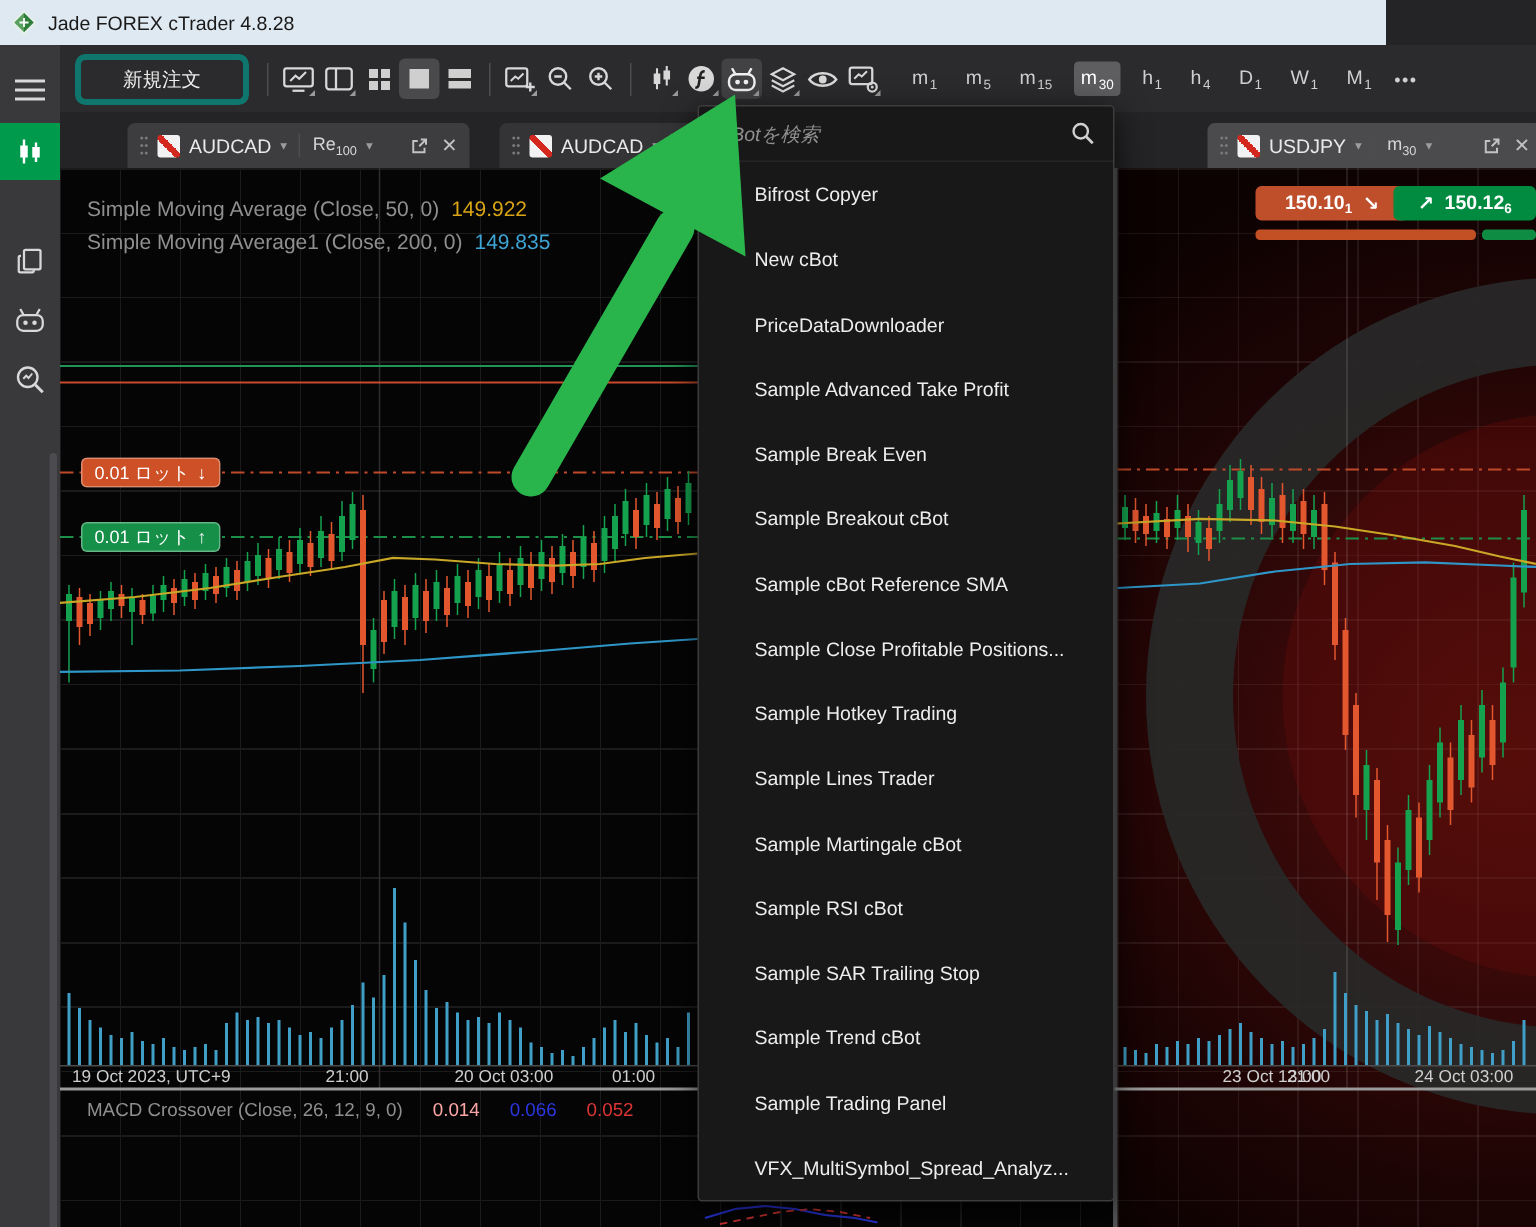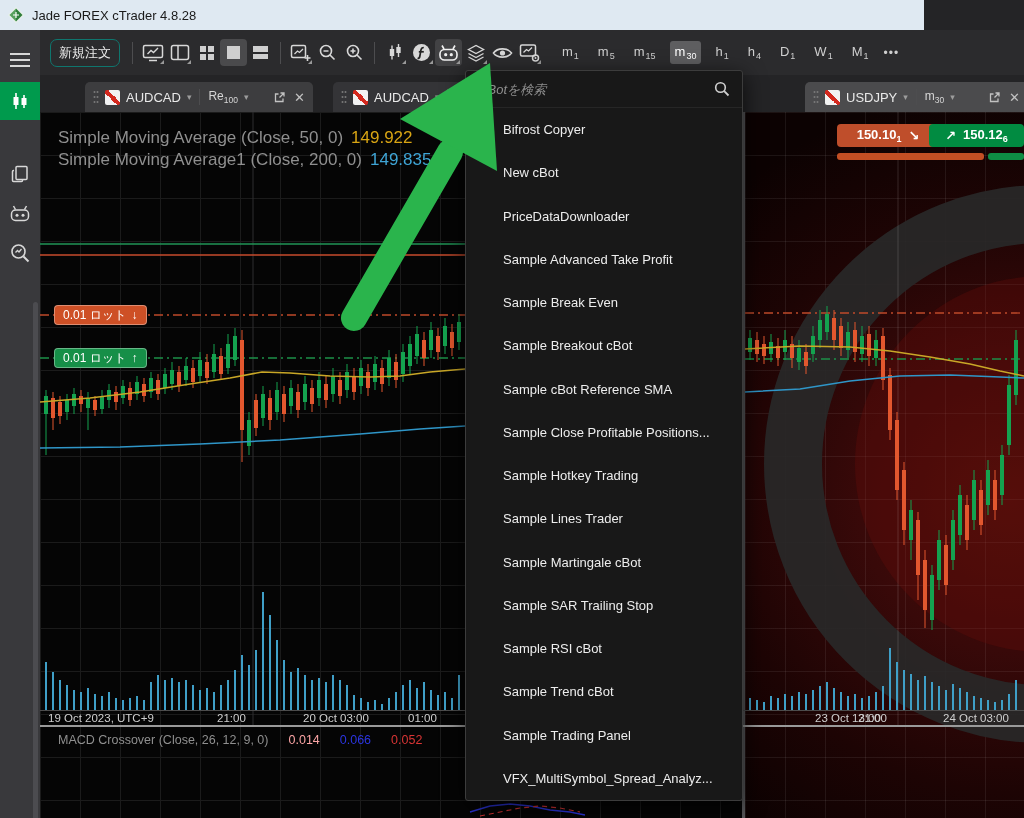--- a/index.html
+++ b/index.html
@@ -11,22 +11,22 @@
   display:flex;align-items:center;gap:8px;padding-left:8px}
 #titlebar .t{font-size:13px;color:#1a1a1a}
 
 #sidebar{position:absolute;left:0;top:30px;width:40px;height:788px;background:#39393c}
 .sb-item{position:absolute;left:0;width:40px;height:36px;display:flex;align-items:center;justify-content:center}
 .sb-item.active{height:38px}
 .sb-scroll{position:absolute;left:33px;top:272px;width:5px;height:546px;background:#4c4c50;border-radius:3px}
 
 #toolbar{position:absolute;left:40px;top:30px;width:984px;height:45px;background:#2b2b2d;
   display:flex;align-items:center;padding-left:10px}
-#new-order{background:none;border:1px solid #0f766e;border-radius:7px;color:#ececec;
-  font-size:13px;padding:4px 8px;margin-right:6px;font-family:inherit}
+#new-order{background:none;border:4px solid #0f766e;border-radius:7px;color:#ececec;
+  font-size:13px;padding:4px 28px;margin-right:6px;font-family:inherit}
 .sep{width:1px;height:22px;background:#4d4d4f;margin:0 6px;flex:none}
 .icon-btn{width:27px;height:27px;display:flex;align-items:center;justify-content:center;
   position:relative;flex:none;border-radius:4px}
 .icon-btn.sel-bg{background:#4a4a4c}
 .icon-btn.active{background:#424244}
 .dd:after{content:"";position:absolute;right:2px;bottom:2px;border-left:4px solid transparent;
   border-bottom:4px solid #9a9a9a}
 #timeframes{display:flex;align-items:center;gap:9px;margin-left:14px}
 .tf{color:#cfcfcf;font-size:13px;padding:3px 5px;border-radius:3px;position:relative}
 .tf .sub{font-size:9px;vertical-align:-3px;margin-left:1px}
@@ -48,21 +48,21 @@
   background-image:repeating-linear-gradient(to right,#1b1b1b 0 1px,transparent 1px 40px),
   repeating-linear-gradient(to bottom,#1b1b1b 0 1px,transparent 1px 43px)}
 #right-panel{position:absolute;left:745px;top:112px;width:279px;height:706px;background-color:#0c0202;
   background-image:repeating-linear-gradient(to right,rgba(255,255,255,.07) 0 1px,transparent 1px 40px),
   repeating-linear-gradient(to bottom,rgba(255,255,255,.07) 0 1px,transparent 1px 43px),
   radial-gradient(circle at 95% 55%,#4c0e0b 0%,#380909 32%,#1d0404 62%,#0c0202 88%)}
 #panel-divider{position:absolute;left:742px;top:112px;width:3px;height:706px;background:#58585a}
 #charts-svg{position:absolute;left:40px;top:112px;width:984px;height:706px;pointer-events:none}
 
 #ind-rows{position:absolute;left:58px;top:128px}
-.ind-row{height:22px;display:flex;align-items:flex-start;gap:8px;font-size:17px;color:#8f8f8f}
+.ind-row{height:22px;display:flex;align-items:center;gap:8px;font-size:14px;color:#8f8f8f}
 
 .pos-badge{position:absolute;left:54px;height:20px;border-radius:4px;display:flex;align-items:center;
   gap:5px;padding:0 8px;color:#fff;font-size:12px;border:1px solid rgba(255,255,255,.35)}
 .pos-badge .arw{font-size:12px;font-weight:bold}
 
 .px-btn{position:absolute;top:124px;height:23px;border-radius:4px;display:flex;align-items:center;
   justify-content:center;gap:7px;color:#fff;font-size:13px;font-weight:bold}
 .px-btn .sub{font-size:9px;vertical-align:-3px}
 .depth-bar{position:absolute;top:153px;height:7px;border-radius:3px}
 
@@ -697,22 +697,22 @@
         <div class="menu-item">New cBot</div>
         <div class="menu-item">PriceDataDownloader</div>
         <div class="menu-item">Sample Advanced Take Profit</div>
         <div class="menu-item">Sample Break Even</div>
         <div class="menu-item">Sample Breakout cBot</div>
         <div class="menu-item">Sample cBot Reference SMA</div>
         <div class="menu-item">Sample Close Profitable Positions...</div>
         <div class="menu-item">Sample Hotkey Trading</div>
         <div class="menu-item">Sample Lines Trader</div>
         <div class="menu-item">Sample Martingale cBot</div>
+        <div class="menu-item">Sample RSI cBot</div>
         <div class="menu-item">Sample SAR Trailing Stop</div>
-        <div class="menu-item">Sample RSI cBot</div>
         <div class="menu-item">Sample Trend cBot</div>
         <div class="menu-item">Sample Trading Panel</div>
         <div class="menu-item">VFX_MultiSymbol_Spread_Analyz...</div>
       </div>
   </div>
 
   <svg id="arrow-svg" viewBox="0 0 1024 818">
     <line id="arrow-shaft" x1="354" y1="318" x2="450" y2="152" stroke-width="26" stroke-linecap="round" stroke="#2ab44c"></line>
     <polygon id="arrow-head" points="490,63 497,171 400,119" fill="#2ab44c"></polygon>
   </svg>

